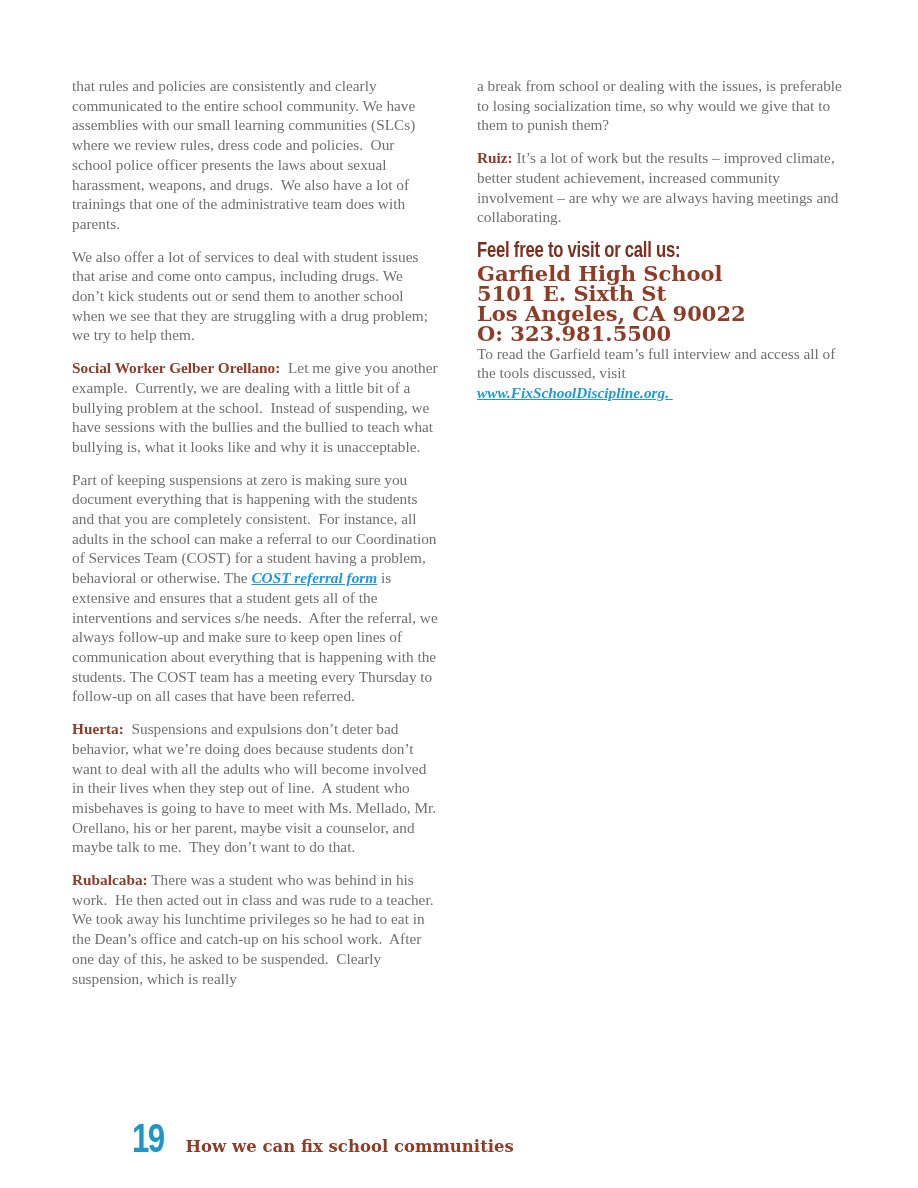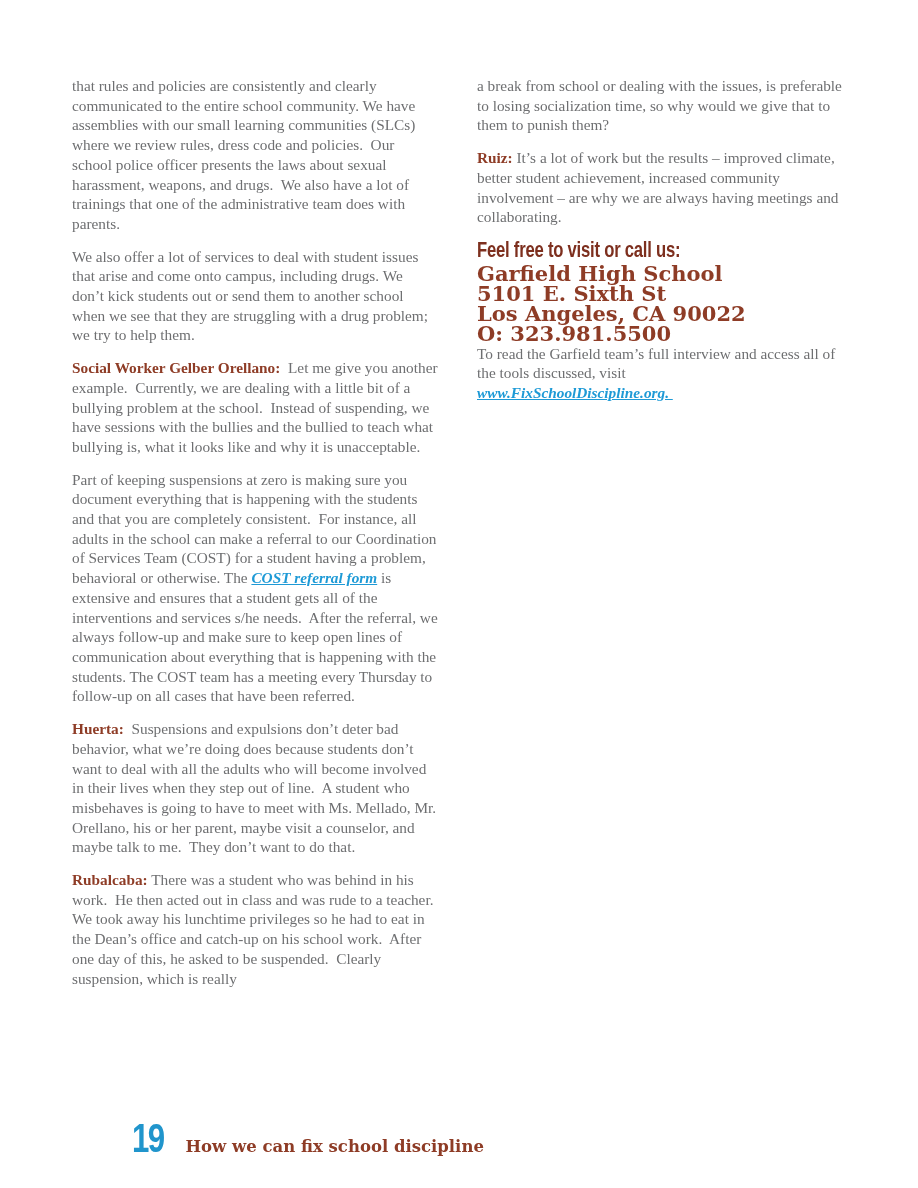--- a/index.html
+++ b/index.html
@@ -98,14 +98,14 @@
     <span class="contact-line">Garfield High School</span>
     <span class="contact-line">5101 E. Sixth St</span>
     <span class="contact-line">Los Angeles, CA 90022</span>
     <span class="contact-line">O: 323.981.5500</span>
     <p class="contact-note"><span>To read the Garfield team’s full interview and access all of the tools discussed, visit </span><br><a class="doc-link">www.FixSchoolDiscipline.org. </a></p>
   </div>
 </div>
 
 <div class="footer">
   <div class="page-number">19</div>
-  <div class="footer-title">How we can fix school discipline</div>
+  <div class="footer-title">How we can fix school communities</div>
 </div>
 
 </body></html>

